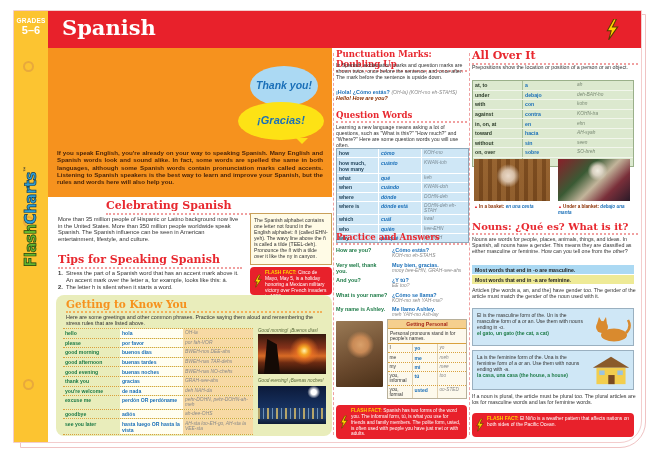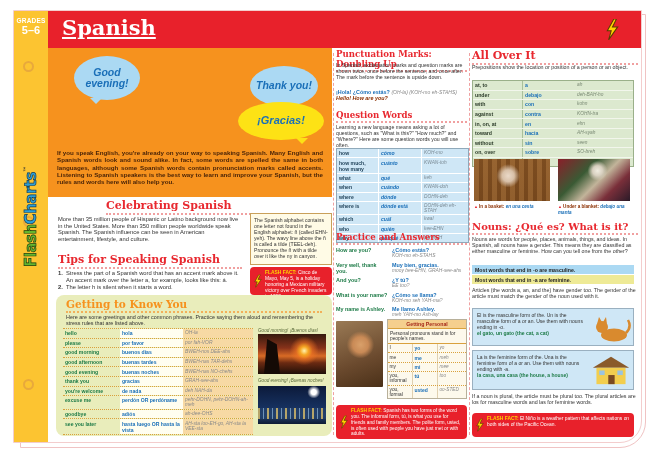--- a/index.html
+++ b/index.html
@@ -8,21 +8,21 @@
   .card{position:absolute;left:13px;top:10px;width:627px;height:431px;background:#fff;border:1px solid #f3cdcd;border-radius:0 0 22px 0;overflow:hidden;}
   
   .spine{position:absolute;left:0;top:0;width:34px;height:431px;background:#fcc431;}
   .hole{position:absolute;left:9px;width:11px;height:11px;border-radius:50%;border:2px solid #e8a93c;box-sizing:border-box;}
   .logo{position:absolute;left:8px;top:256px;transform:rotate(-90deg);transform-origin:0 0;white-space:nowrap;font-family:"DejaVu Sans",sans-serif;font-weight:bold;font-size:15px;letter-spacing:-0.5px;}
   .logo .f{color:#64b52f;-webkit-text-stroke:0.7px #1d3d0f;}
   .logo .c{color:#2b9fd8;-webkit-text-stroke:0.7px #123a52;}
   .logo .tm{font-size:6px;color:#333;-webkit-text-stroke:0;vertical-align:top;}
   
   .header{position:absolute;left:34px;top:0;width:593px;height:37px;background:#e8212b;}
-  .title{position:absolute;left:14px;top:4px;font-family:"DejaVu Serif",serif;font-weight:bold;font-size:21px;color:#fff;text-decoration:underline;}
+  .title{position:absolute;left:14px;top:4px;font-family:"DejaVu Serif",serif;font-weight:bold;font-size:21px;color:#fff;}
   .header .bolt{position:absolute;right:22px;top:8px;width:13px;height:21px;}
   .grades{position:absolute;left:0;top:0;width:34px;height:39px;background:#fcc431;color:#fff;text-align:center;font-weight:bold;}
   .grades .gl{font-size:6.5px;margin-top:6px;letter-spacing:0.2px;}
   .grades .gv{font-size:11px;line-height:1.1;}
   
   .orange{position:absolute;left:34px;top:37px;width:284px;height:149px;background:#f6921e;}
   .bub{position:absolute;display:flex;align-items:center;justify-content:center;text-align:center;font-weight:bold;font-style:italic;color:#1a6fb8;border-radius:50%;line-height:1.05;}
   .bub.blue{background:#abd9f3;}
   .bub.yellow{background:#fde215;}
   .bub::after{content:"";position:absolute;width:0;height:0;border:6px solid transparent;}
@@ -151,21 +151,20 @@
       <span class="bolt"><svg viewBox="0 0 10 16" width="13" height="21">
             <polygon points="6,0 1,9 4,9 2,16 9,6 5,6 8,0" fill="#ffd200" stroke="#5a3a00" stroke-width="0.8"></polygon>
           </svg></span>
     </div>
     <div class="grades">
       <div class="gl">GRADES</div>
       <div class="gv">5–6</div>
     </div>
 
     <div class="orange">
-      <div class="bub blue b1">Good evening!</div>
       <div class="bub blue b2">Thank you!</div>
       <div class="bub yellow b4">¡Gracias!</div>
       <div class="intro">If you speak English, you're already on your way to speaking Spanish. Many English and Spanish words look and sound alike. In fact, some words are spelled the same in both languages, although some Spanish words contain pronunciation marks called accents. Listening to Spanish speakers is the best way to learn and improve your Spanish, but the rules and words here will also help you.</div>
     </div>
 
     <div class="left-body">
       <div class="h-red h-celeb">Celebrating Spanish</div>
       <div class="p-celeb">More than 35 million people of Hispanic or Latino background now live in the United States. More than 350 million people worldwide speak Spanish. The Spanish influence can be seen in American entertainment, lifestyle, and culture.</div>
       <div class="h-red h-tips">Tips for Speaking Spanish</div>
       <div class="tips">

